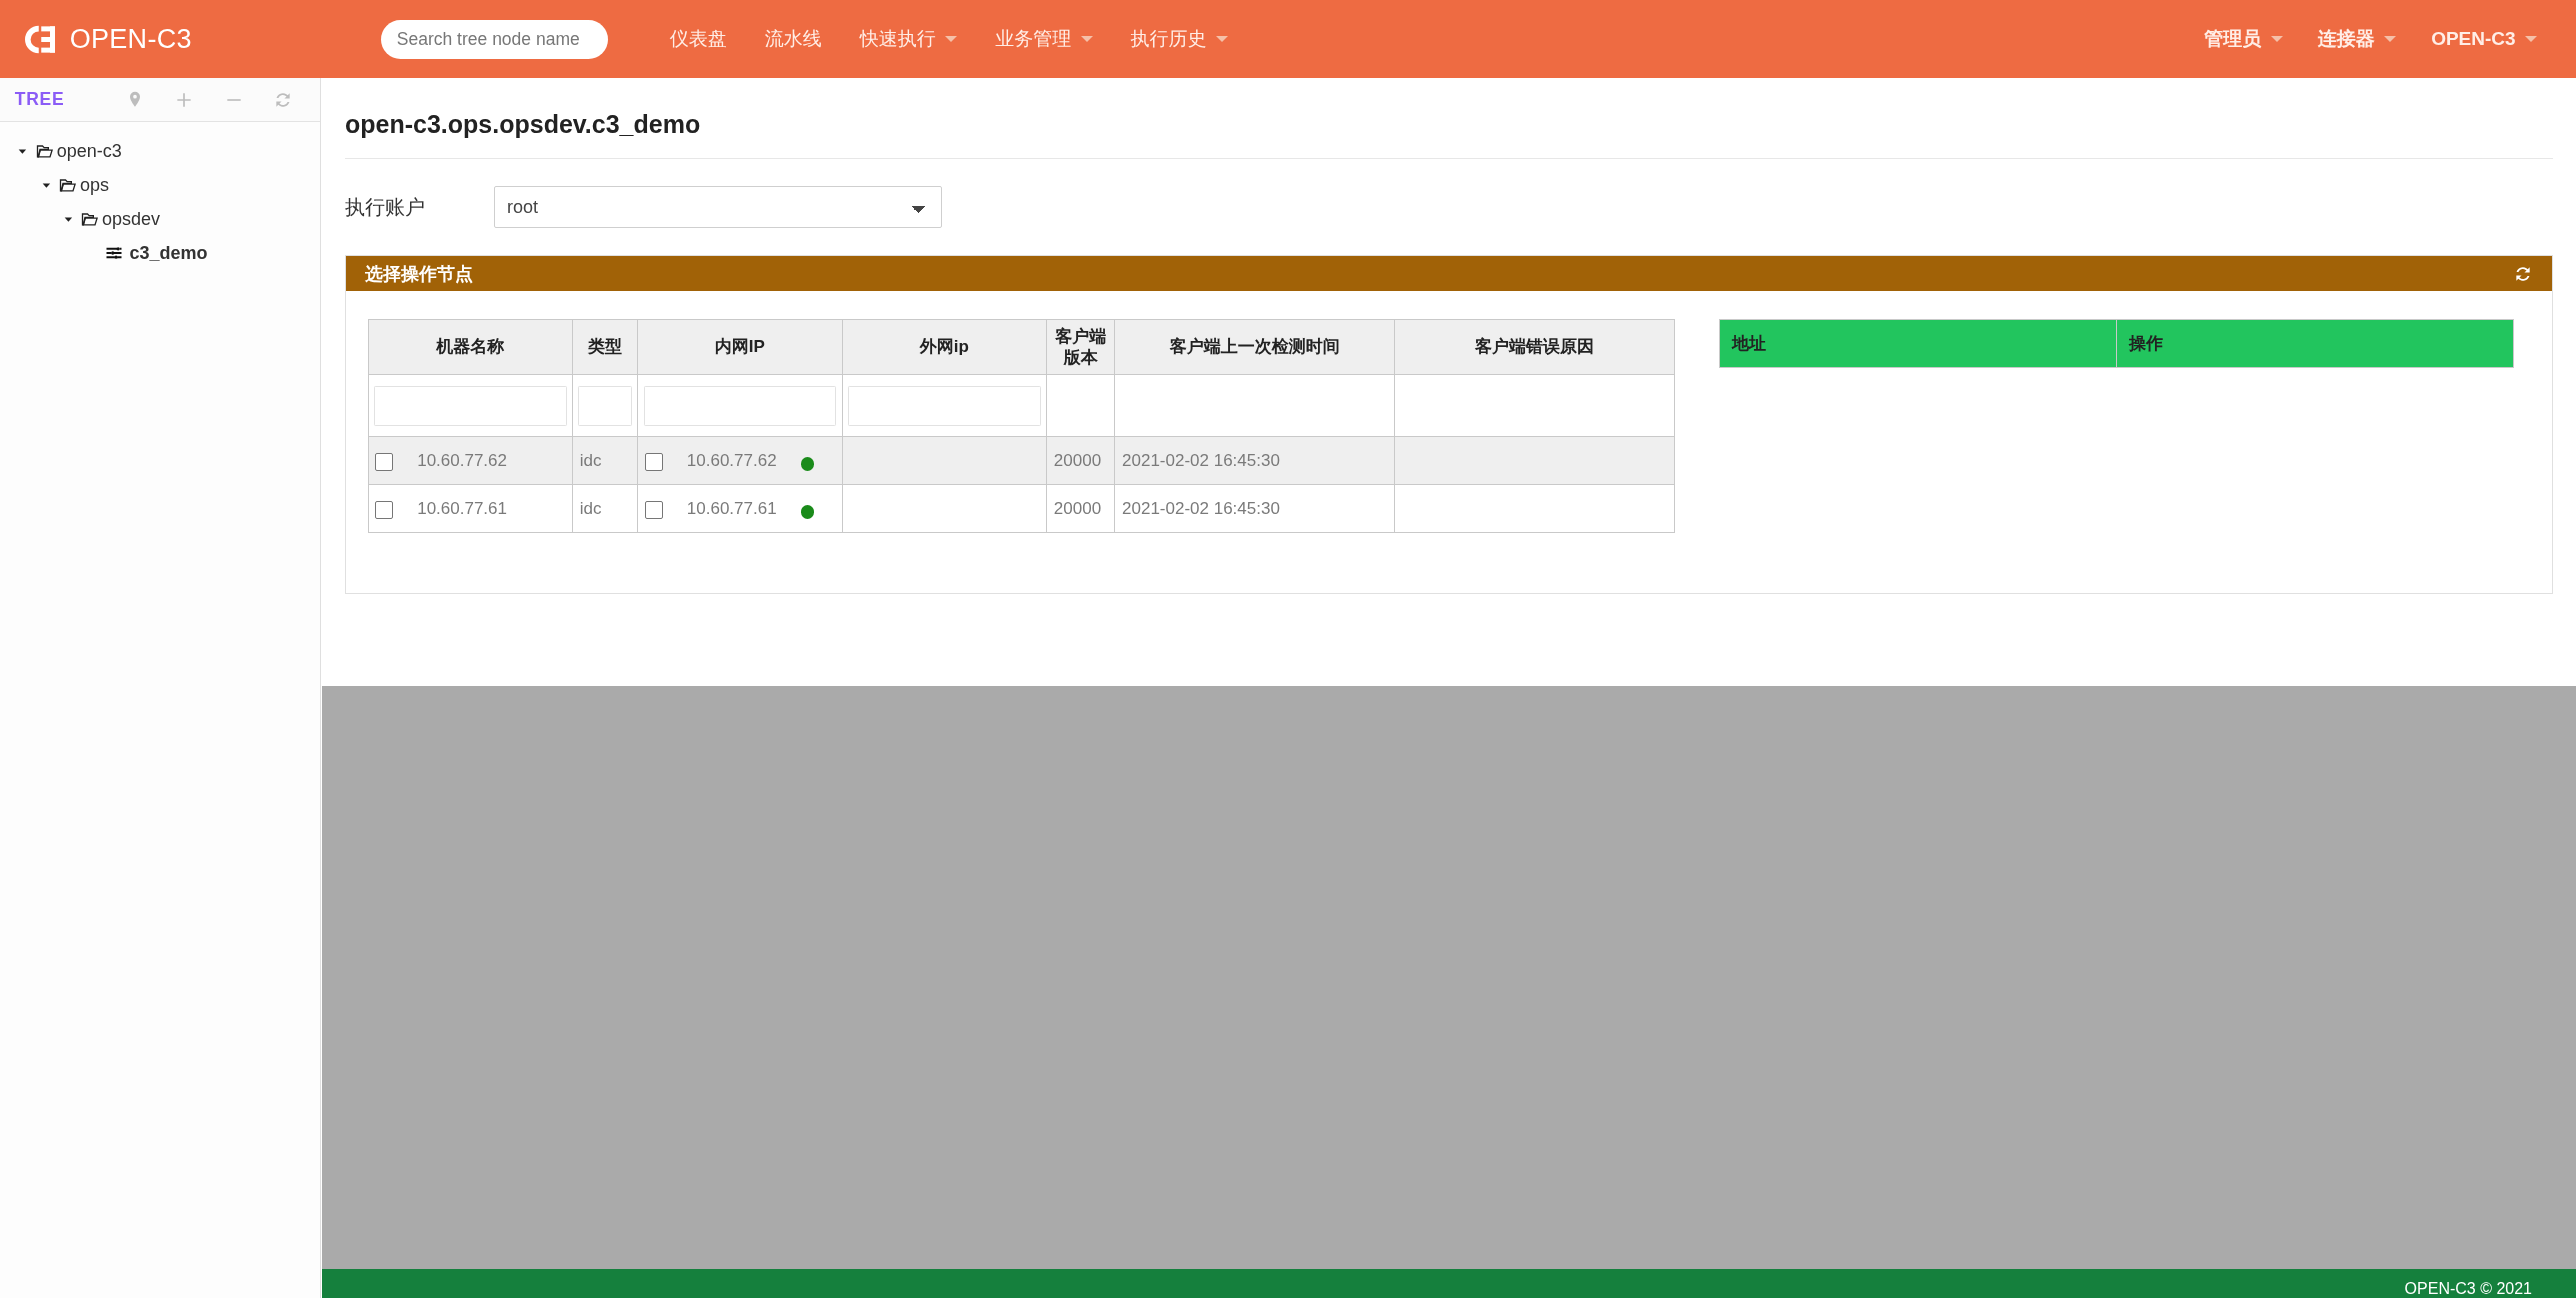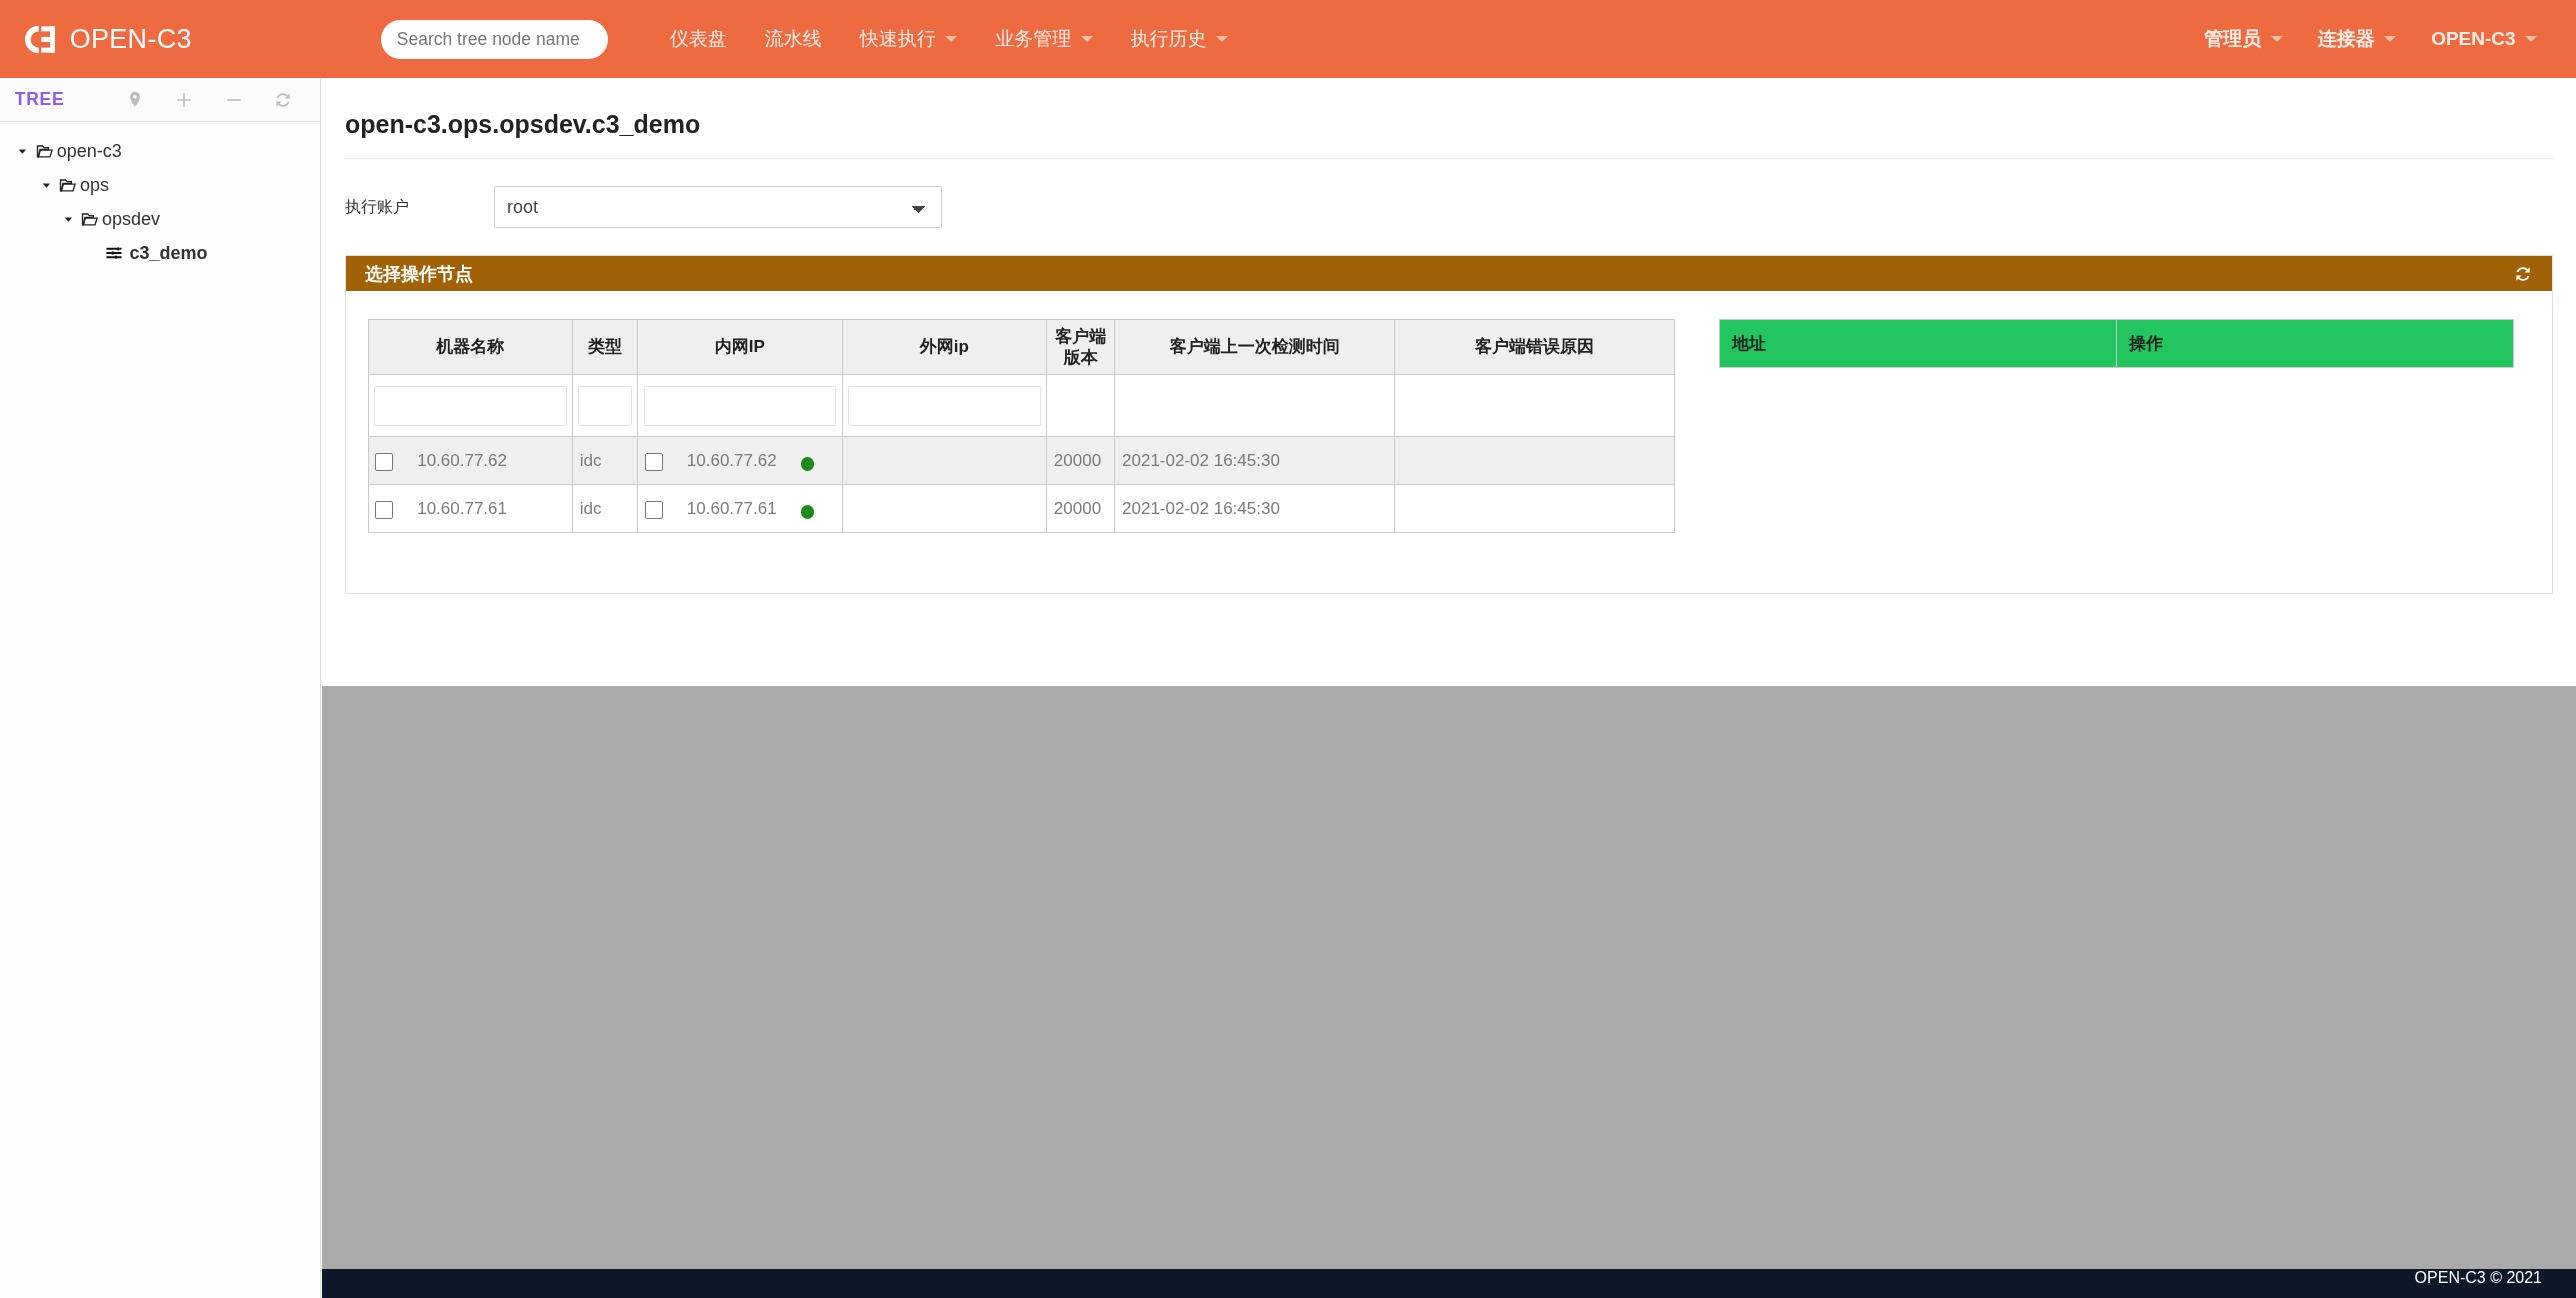--- a/index.html
+++ b/index.html
@@ -104,21 +104,21 @@
   }
   .title-rule {
     margin: 19px 23px 0 23px;
     border-bottom: 0.7px solid #e7e7e7;
   }
 
   .form-row {
     display: flex; align-items: center;
     padding: 27px 0 0 23px;
   }
-  .form-label { font-size: 16px; color: #333; width: 149px; }
+  .form-label { font-size: 20px; color: #333; width: 149px; }
   .form-select {
     width: 448px; height: 42px;
     border: 0.7px solid #cfcfcf; border-radius: 2px;
     background: #ffffff;
     font-size: 18px; color: #444;
     padding: 0 12px;
     font-family: "Liberation Sans", sans-serif;
     appearance: none; -webkit-appearance: none;
     background-image:
       linear-gradient(45deg, transparent 50%, #444 50%),
@@ -204,23 +204,23 @@
 
   
   .gray-area {
     position: absolute; top: 686px; left: 322px;
     width: 2254px; height: 585px;
     background: #aaaaaa;
   }
   .footer {
     position: absolute; bottom: 0; left: 322px;
     width: 2254px; height: 29.5px;
-    background: #0f172a;
-    display: flex; align-items: flex-start; justify-content: flex-end;
-    padding-right: 34px;
+    background: #15803d;
+    display: flex; align-items: flex-end; justify-content: flex-end;
+    padding-right: 44px;
   }
   .footer-text { color: #ffffff; font-size: 16px; }
 </style>
 </head>
 <body>
 
 <div class="navbar">
   <div class="brand">
     <span class="brand-logo">
       <svg viewBox="0 0 64 56" width="40" height="35">

